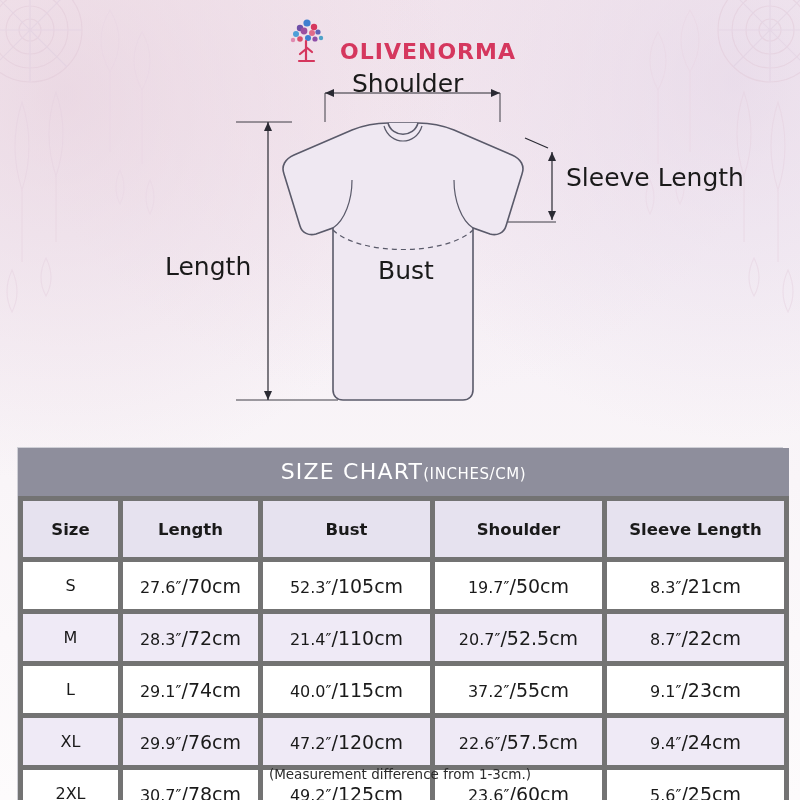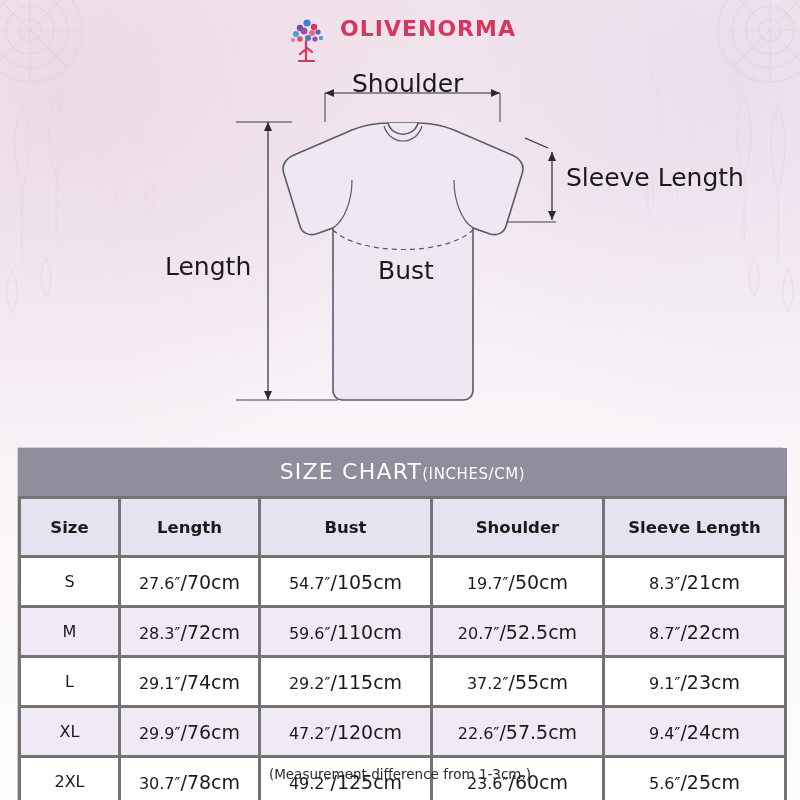--- a/index.html
+++ b/index.html
@@ -33,21 +33,21 @@
   .deco-left { left: -40px; top: -30px; width: 260px; height: 420px; }
   .deco-right { right: -40px; top: -30px; width: 260px; height: 420px; transform: scaleX(-1); }
 
   
   .logo-row {
     position: absolute;
     top: 16px;
     left: 0;
     width: 800px;
     display: flex;
-    align-items: flex-start;
+    align-items: flex-end;
     justify-content: center;
     gap: 10px;
   }
   .logo-mark {
     width: 46px;
     height: 48px;
     position: relative;
   }
   .logo-text {
     font-family: "DejaVu Sans", sans-serif;
@@ -99,21 +99,21 @@
     font-size: 22px;
     letter-spacing: 1.2px;
     padding: 11px 0 12px 0;
     font-family: "DejaVu Sans", sans-serif;
   }
   caption .units {
     font-size: 15px;
     letter-spacing: 0.6px;
   }
   th, td {
-    border: 3px solid #737373;
+    border: 5px solid #737373;
     text-align: center;
     font-size: 16px;
     color: #1a1a1a;
     font-family: "DejaVu Sans", sans-serif;
     height: 47px;
     padding: 0 6px;
   }
   thead th {
     background: #e6e2ef;
     font-weight: bold;
@@ -310,35 +310,35 @@
           <th>Length</th>
           <th>Bust</th>
           <th>Shoulder</th>
           <th>Sleeve Length</th>
         </tr>
       </thead>
       <tbody>
         <tr>
           <td>S</td>
           <td><span>27.6″</span><span class="cm">/70cm</span></td>
-          <td><span>54.7″</span><span class="cm">/105cm</span></td>
+          <td><span>52.3″</span><span class="cm">/105cm</span></td>
           <td><span>19.7″</span><span class="cm">/50cm</span></td>
           <td><span>8.3″</span><span class="cm">/21cm</span></td>
         </tr>
         <tr>
           <td>M</td>
           <td><span>28.3″</span><span class="cm">/72cm</span></td>
-          <td><span>59.6″</span><span class="cm">/110cm</span></td>
+          <td><span>21.4″</span><span class="cm">/110cm</span></td>
           <td><span>20.7″</span><span class="cm">/52.5cm</span></td>
           <td><span>8.7″</span><span class="cm">/22cm</span></td>
         </tr>
         <tr>
           <td>L</td>
           <td><span>29.1″</span><span class="cm">/74cm</span></td>
-          <td><span>29.2″</span><span class="cm">/115cm</span></td>
+          <td><span>40.0″</span><span class="cm">/115cm</span></td>
           <td><span>37.2″</span><span class="cm">/55cm</span></td>
           <td><span>9.1″</span><span class="cm">/23cm</span></td>
         </tr>
         <tr>
           <td>XL</td>
           <td><span>29.9″</span><span class="cm">/76cm</span></td>
           <td><span>47.2″</span><span class="cm">/120cm</span></td>
           <td><span>22.6″</span><span class="cm">/57.5cm</span></td>
           <td><span>9.4″</span><span class="cm">/24cm</span></td>
         </tr>

